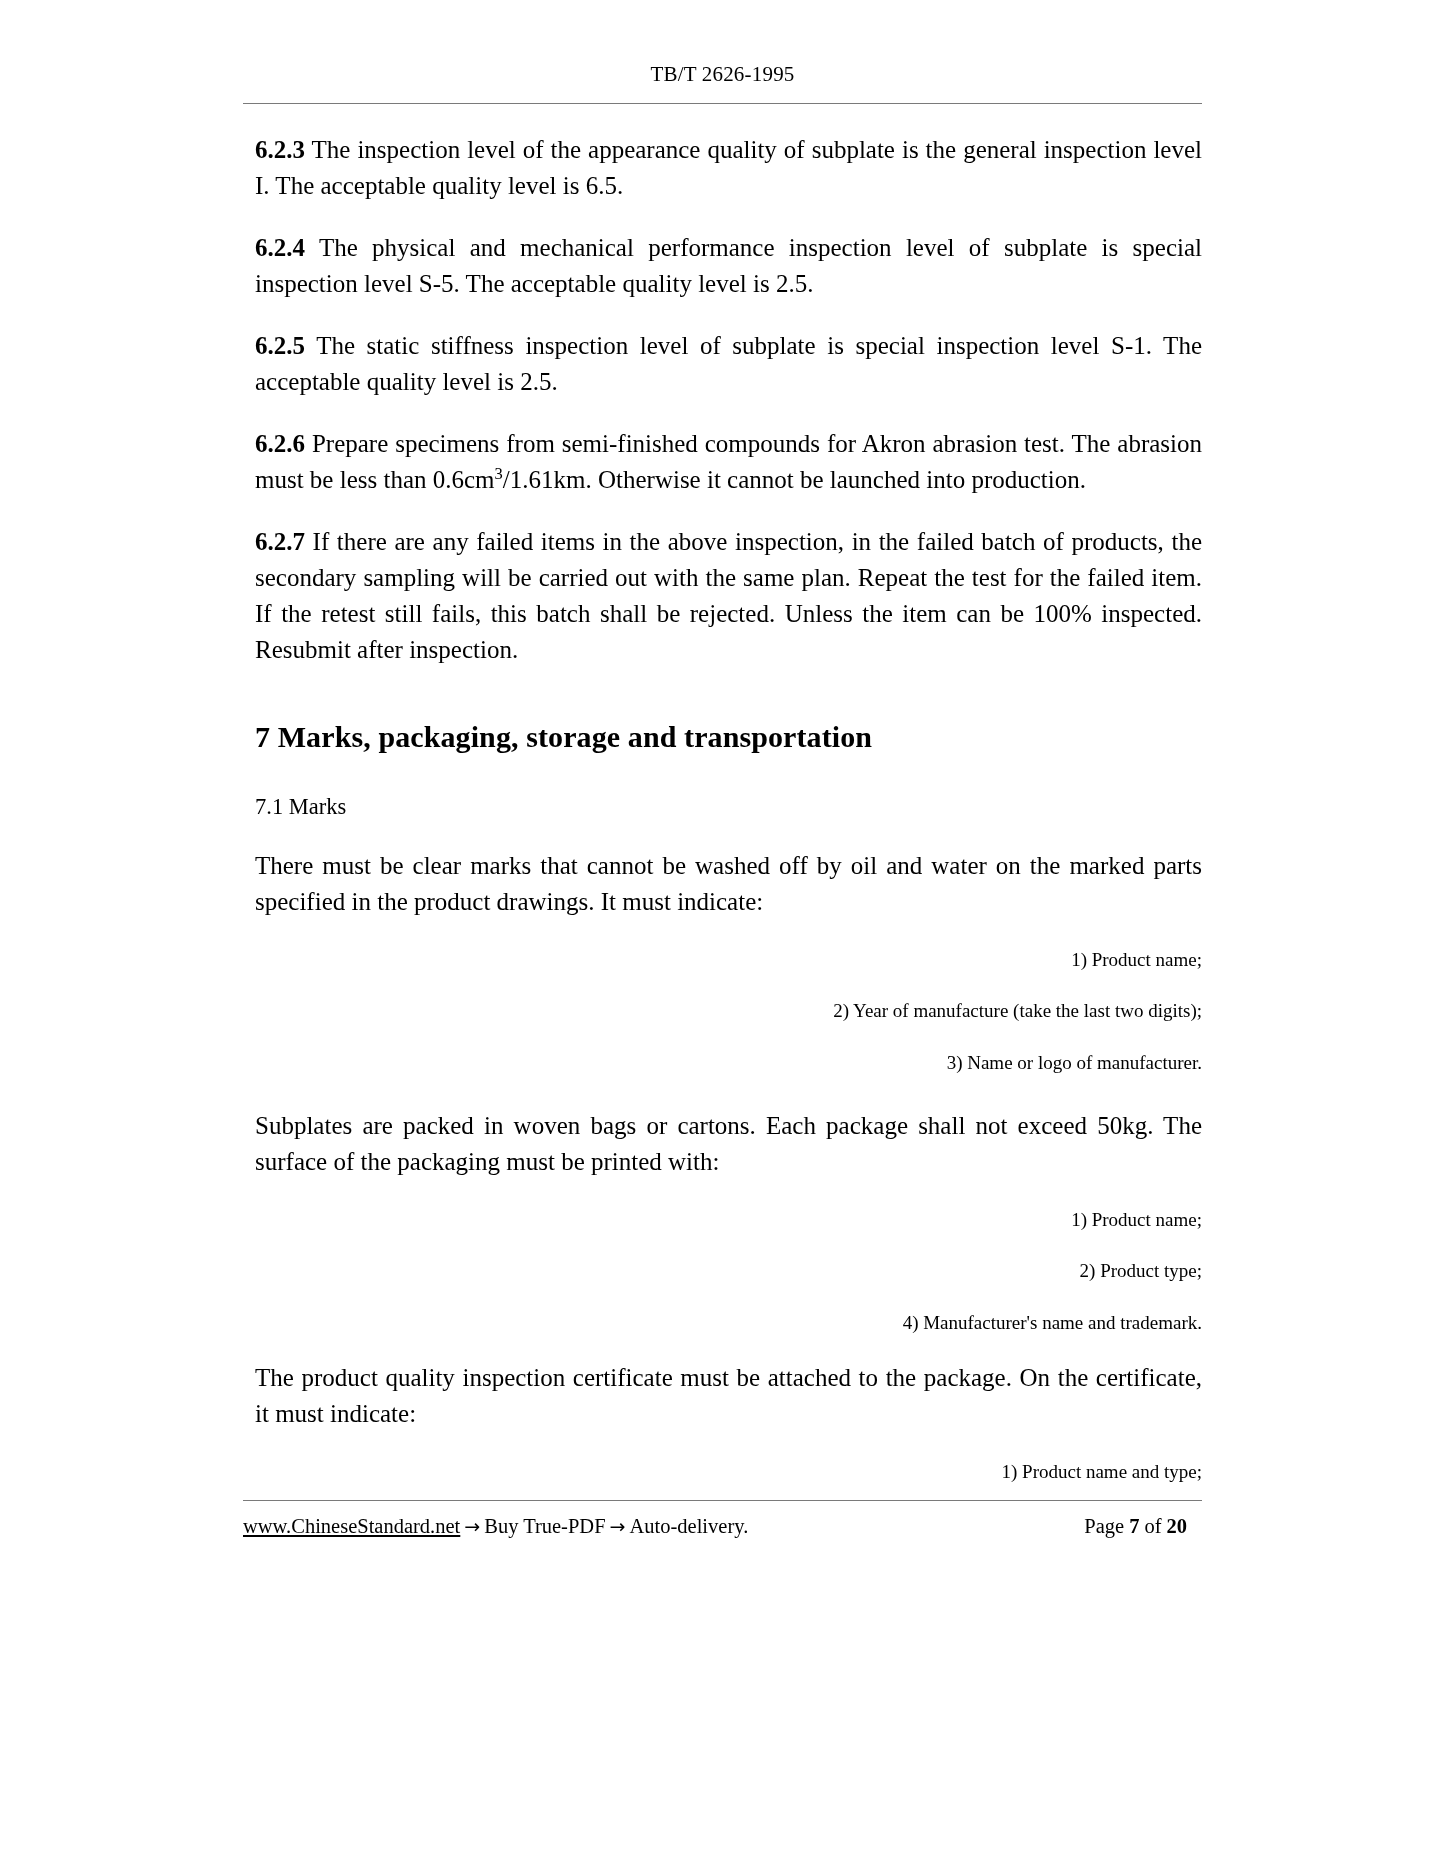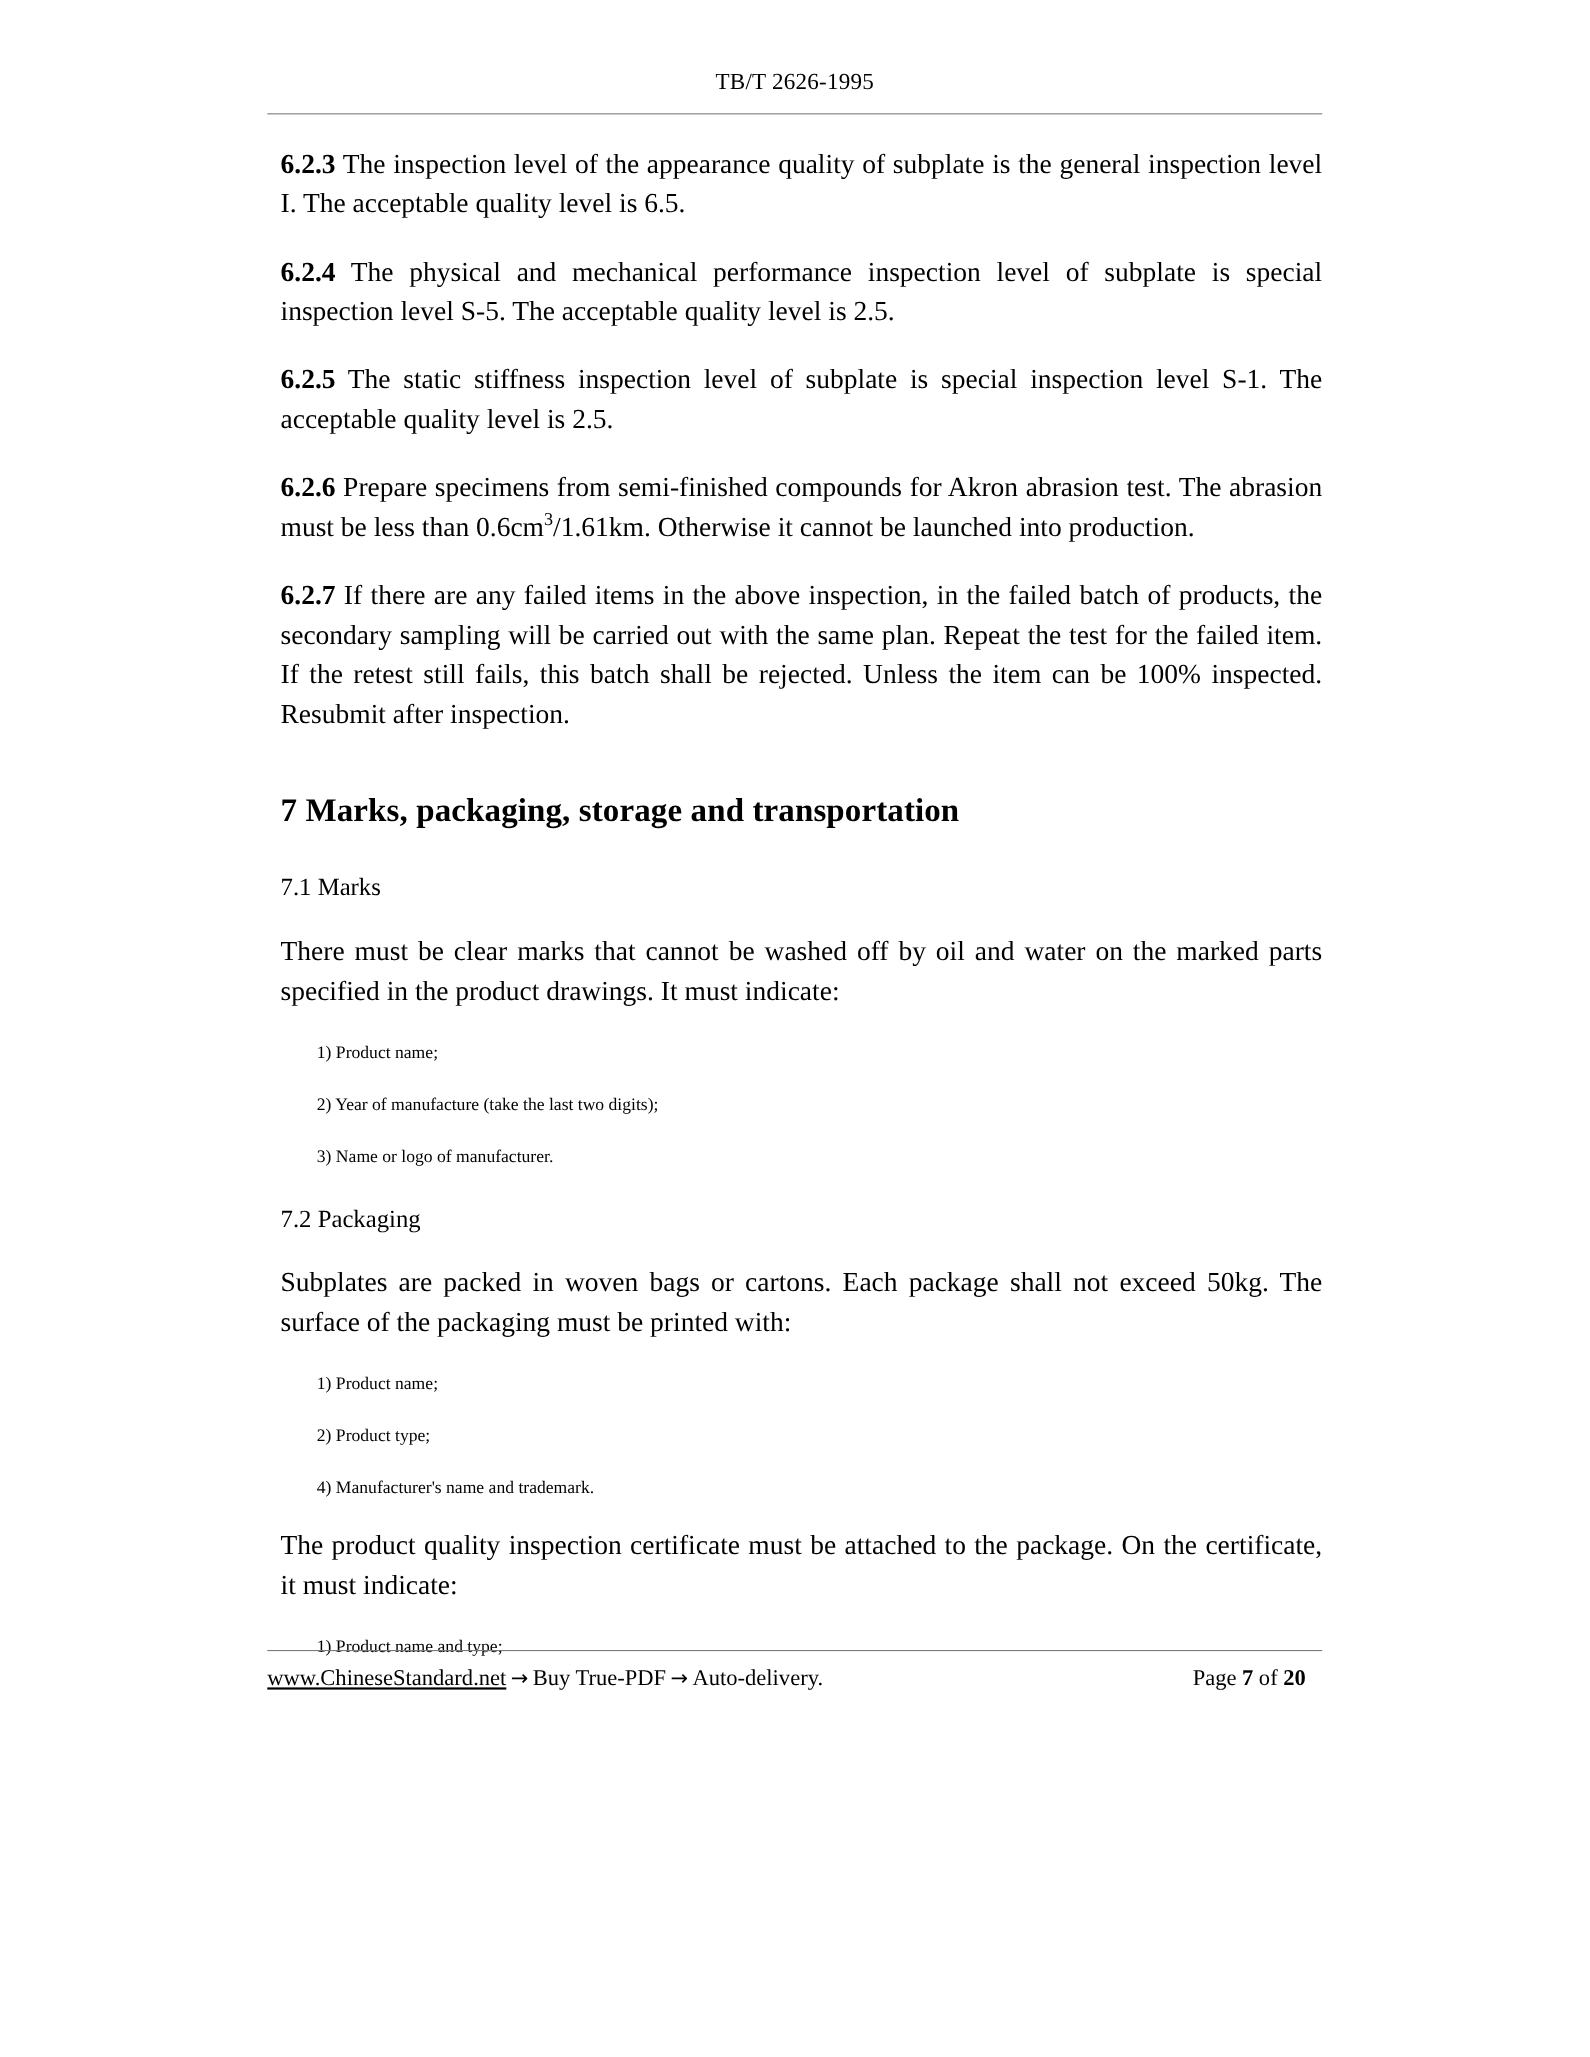--- a/index.html
+++ b/index.html
@@ -50,25 +50,25 @@
     font-weight: bold;
     margin: 52px 0 40px 0;
     letter-spacing: 0.1px;
   }
   h3.subsection {
     font-size: 22.5px;
     font-weight: normal;
     margin: 0 0 28px 0;
   }
   p.listitem {
-    font-size: 16px;
+    font-size: 19px;
     line-height: 1.44;
     margin: 0 0 24px 0;
     padding-left: 33px;
-    text-align: left;
+    text-align: right;
   }
   sup {
     font-size: 0.66em;
     vertical-align: super;
     line-height: 0;
   }
   .footer {
     position: absolute;
     left: 243px;
     right: 243px;
@@ -147,21 +147,20 @@
     <h3 class="subsection">7.1 Marks</h3>
 
     <p class="body">There must be clear marks that cannot be washed off by oil and water on the marked parts specified in the product drawings. It must indicate:</p>
 
     <p class="listitem">1) Product name;</p>
     <p class="listitem">2) Year of manufacture (take the last two digits);</p>
     <p class="listitem">3) Name or logo of manufacturer.</p>
 
     <div class="spacer-sm"></div>
 
-    <h3 class="subsection">7.2 Packaging</h3>
 
     <p class="body">Subplates are packed in woven bags or cartons. Each package shall not exceed 50kg. The surface of the packaging must be printed with:</p>
 
     <p class="listitem">1) Product name;</p>
     <p class="listitem">2) Product type;</p>
     <p class="listitem">4) Manufacturer's name and trademark.</p>
 
     <p class="body">The product quality inspection certificate must be attached to the package. On the certificate, it must indicate:</p>
 
     <p class="listitem">1) Product name and type;</p>

